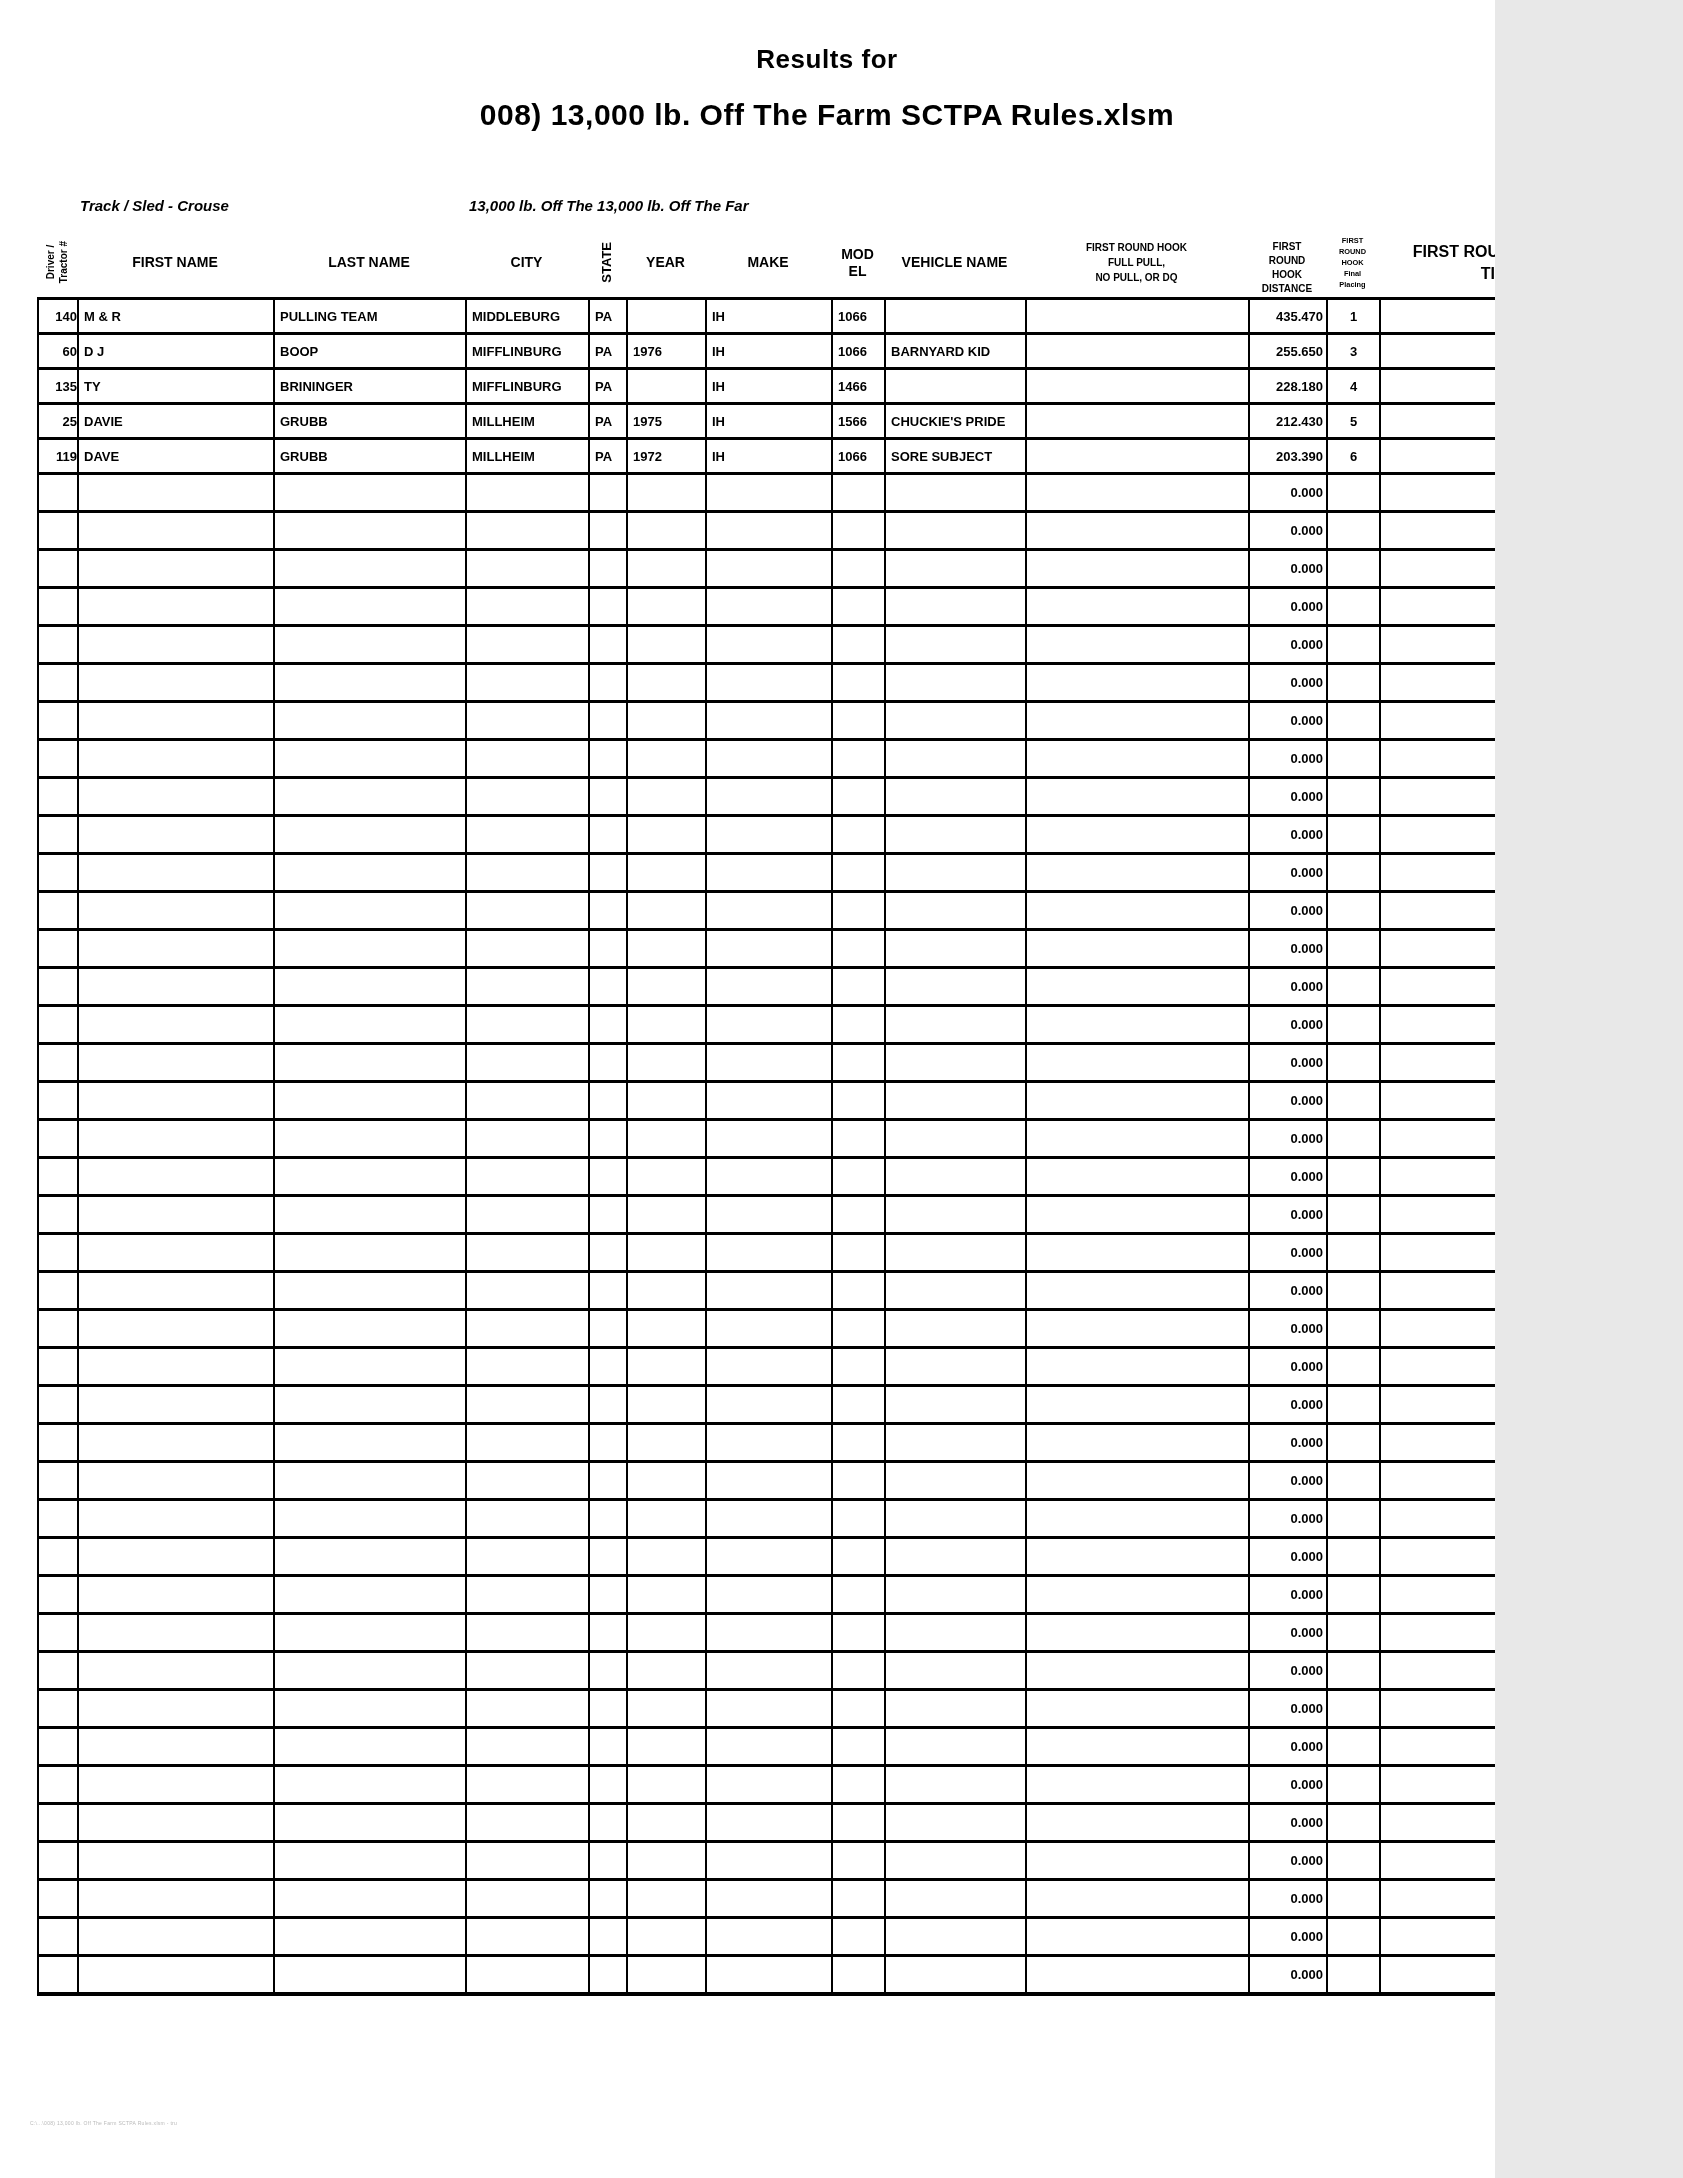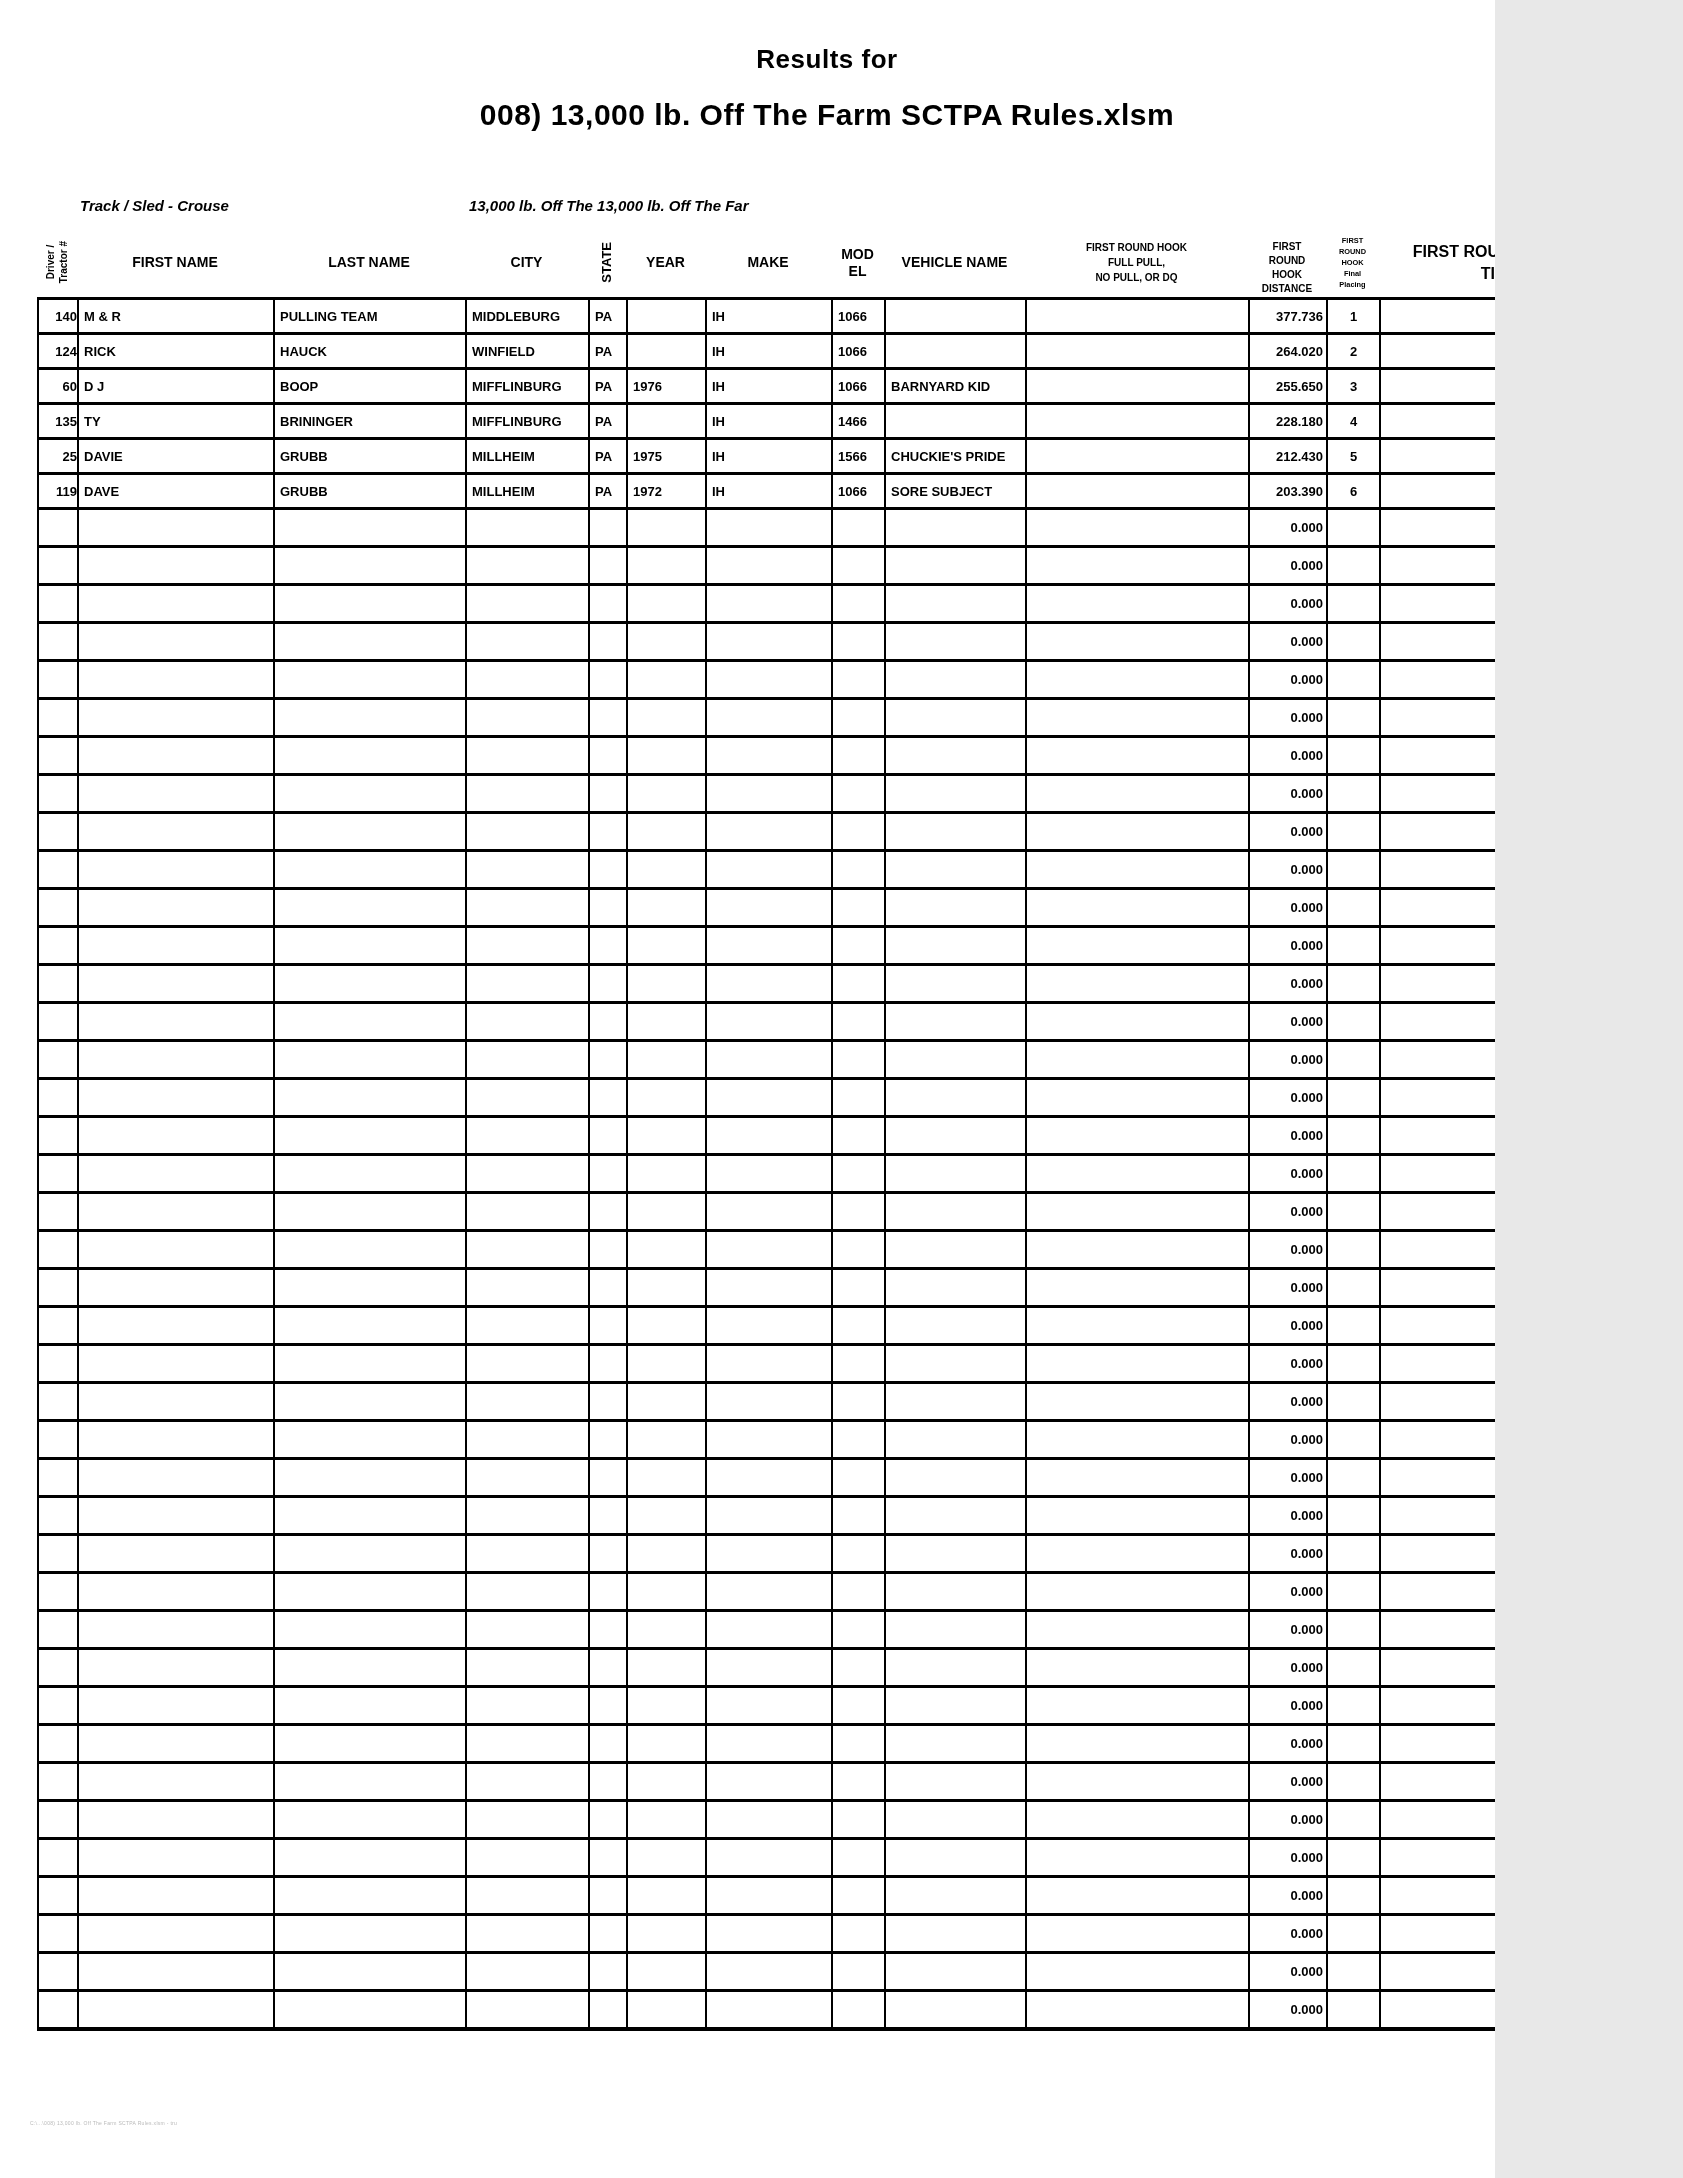--- a/index.html
+++ b/index.html
@@ -125,37 +125,22 @@
       <td class="c-num">140</td>
       <td class="c-left">M &amp; R</td>
       <td class="c-left">PULLING TEAM</td>
       <td class="c-left">MIDDLEBURG</td>
       <td class="c-left">PA</td>
       <td class="c-left"></td>
       <td class="c-left">IH</td>
       <td class="c-left">1066</td>
       <td class="c-left"></td>
       <td class="c-left"></td>
-      <td class="c-dist">377.736</td>
+      <td class="c-dist">435.470</td>
       <td class="c-place">1</td>
-      <td class="c-left"></td>
-    </tr>
-        <tr class="filled">
-      <td class="c-num">124</td>
-      <td class="c-left">RICK</td>
-      <td class="c-left">HAUCK</td>
-      <td class="c-left">WINFIELD</td>
-      <td class="c-left">PA</td>
-      <td class="c-left"></td>
-      <td class="c-left">IH</td>
-      <td class="c-left">1066</td>
-      <td class="c-left"></td>
-      <td class="c-left"></td>
-      <td class="c-dist">264.020</td>
-      <td class="c-place">2</td>
       <td class="c-left"></td>
     </tr>
         <tr class="filled">
       <td class="c-num">60</td>
       <td class="c-left">D J</td>
       <td class="c-left">BOOP</td>
       <td class="c-left">MIFFLINBURG</td>
       <td class="c-left">PA</td>
       <td class="c-left">1976</td>
       <td class="c-left">IH</td>

